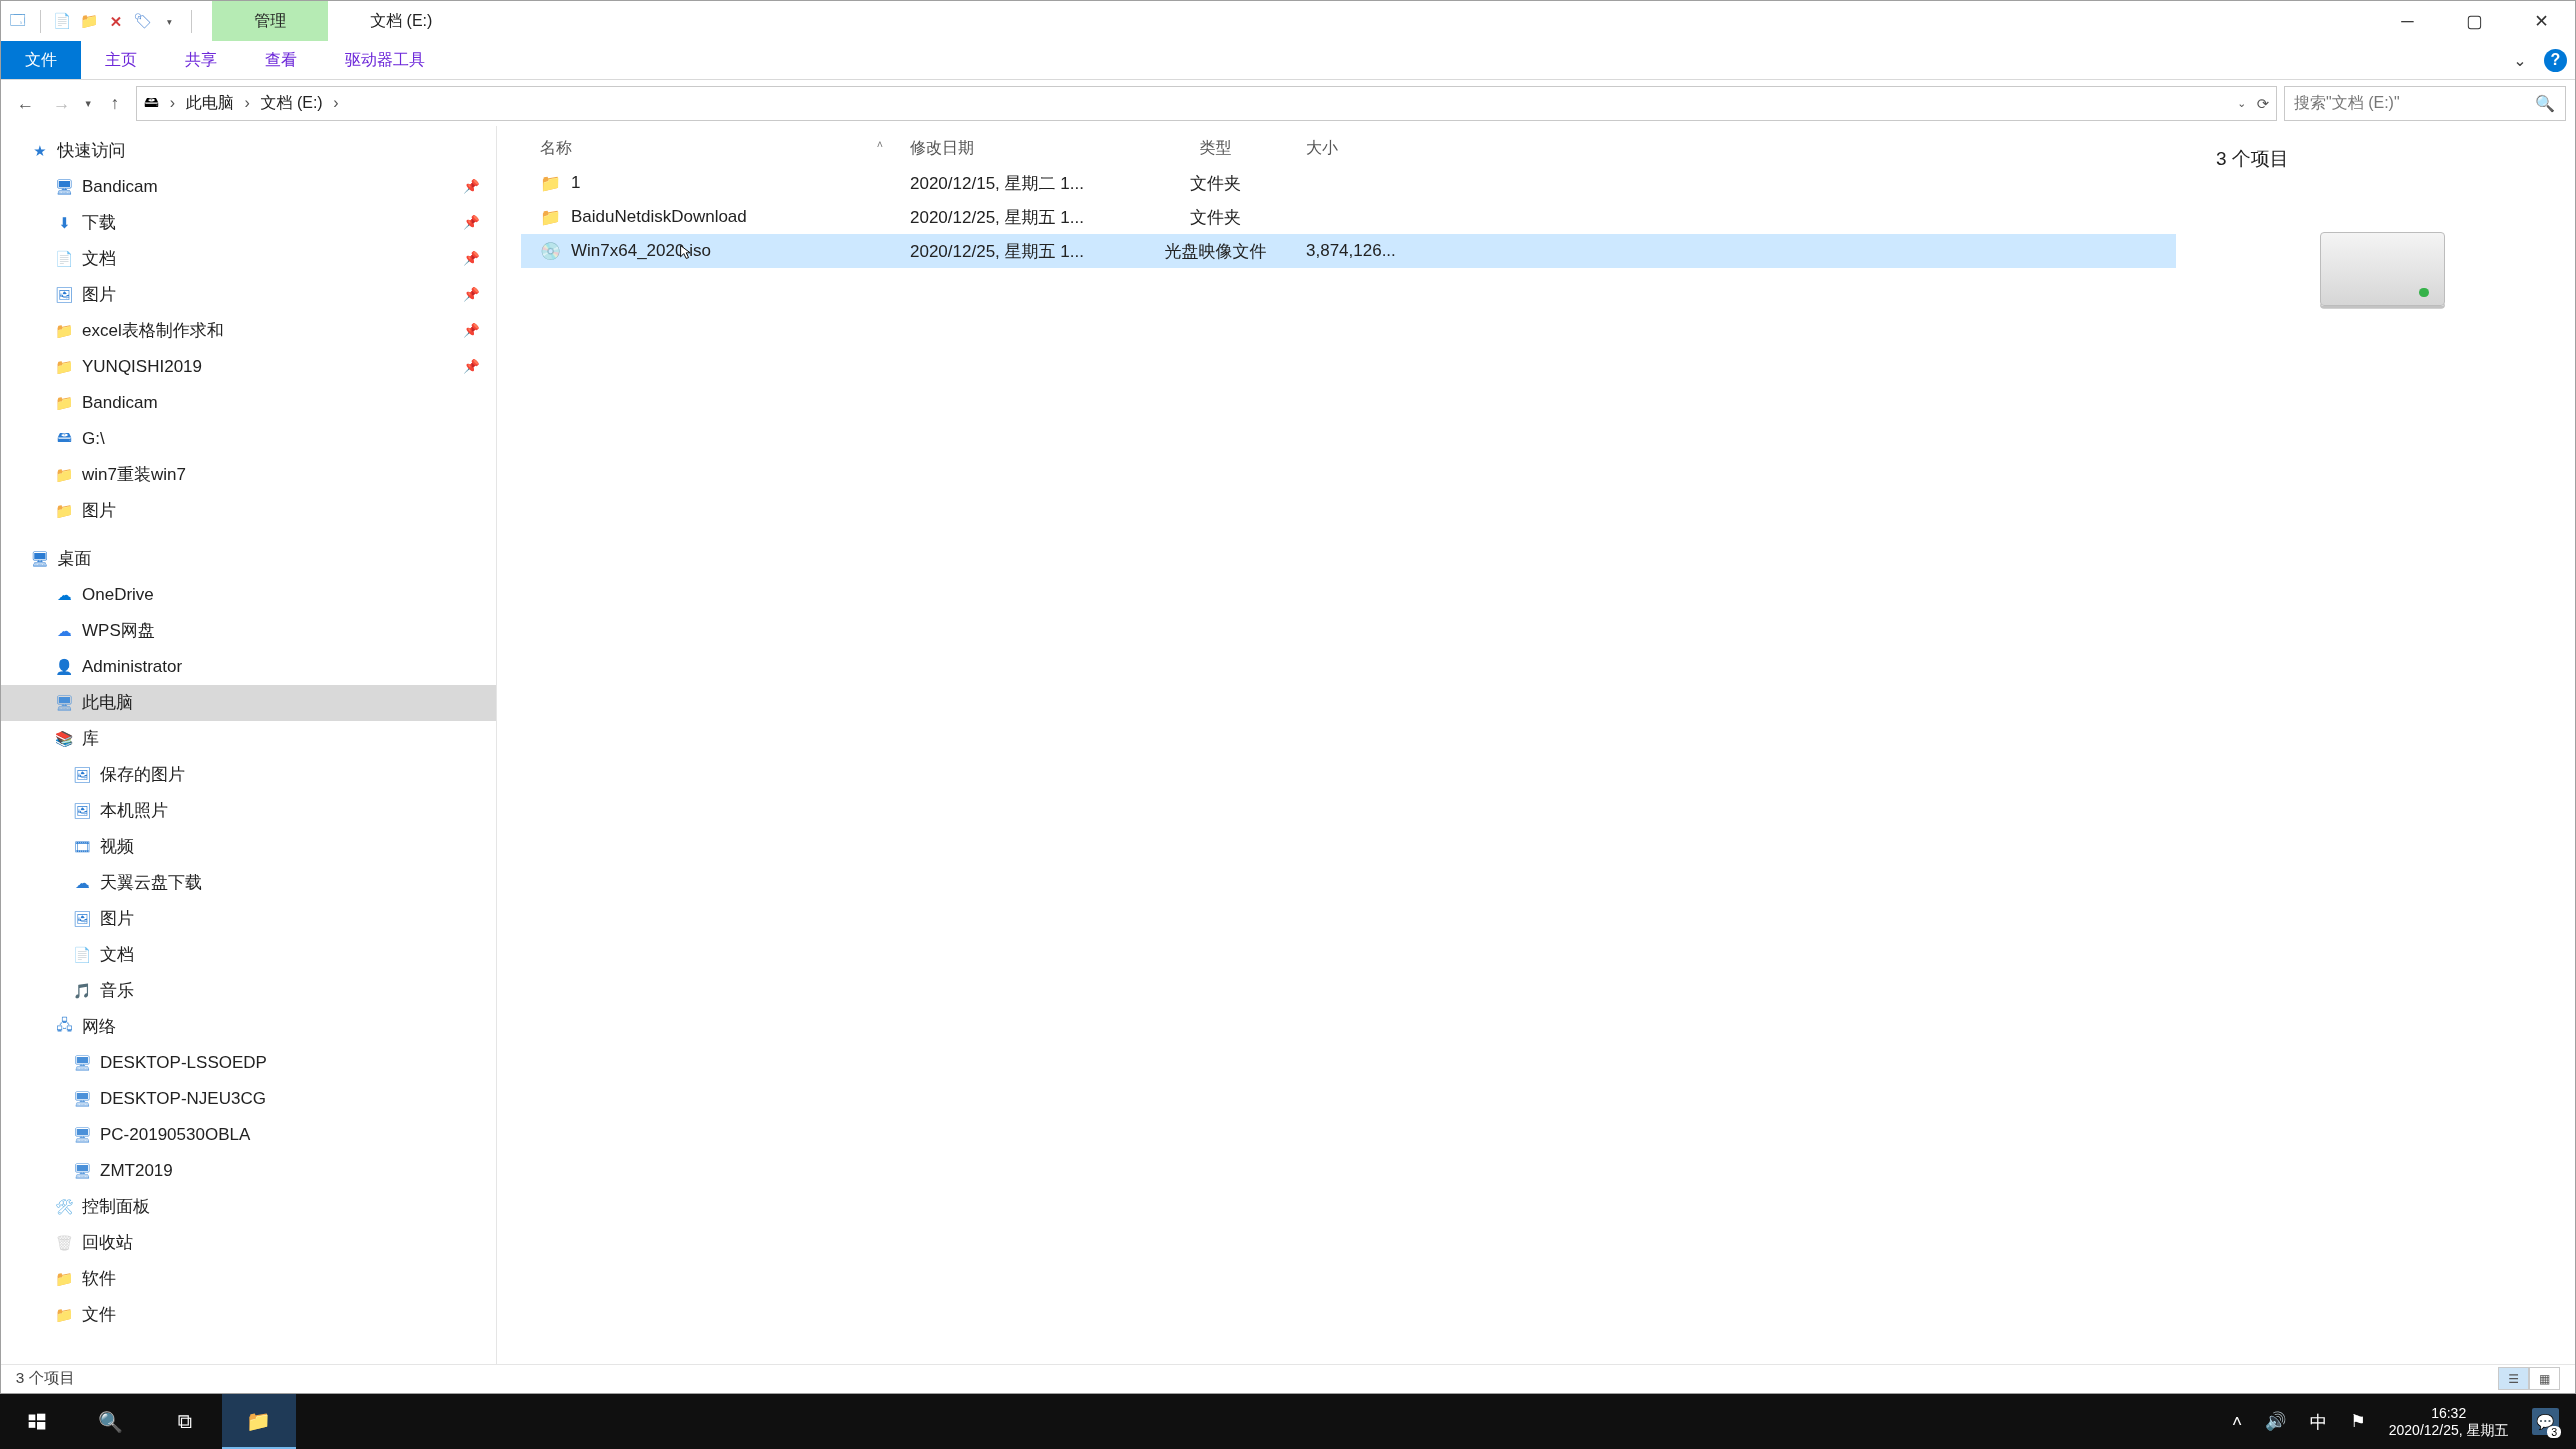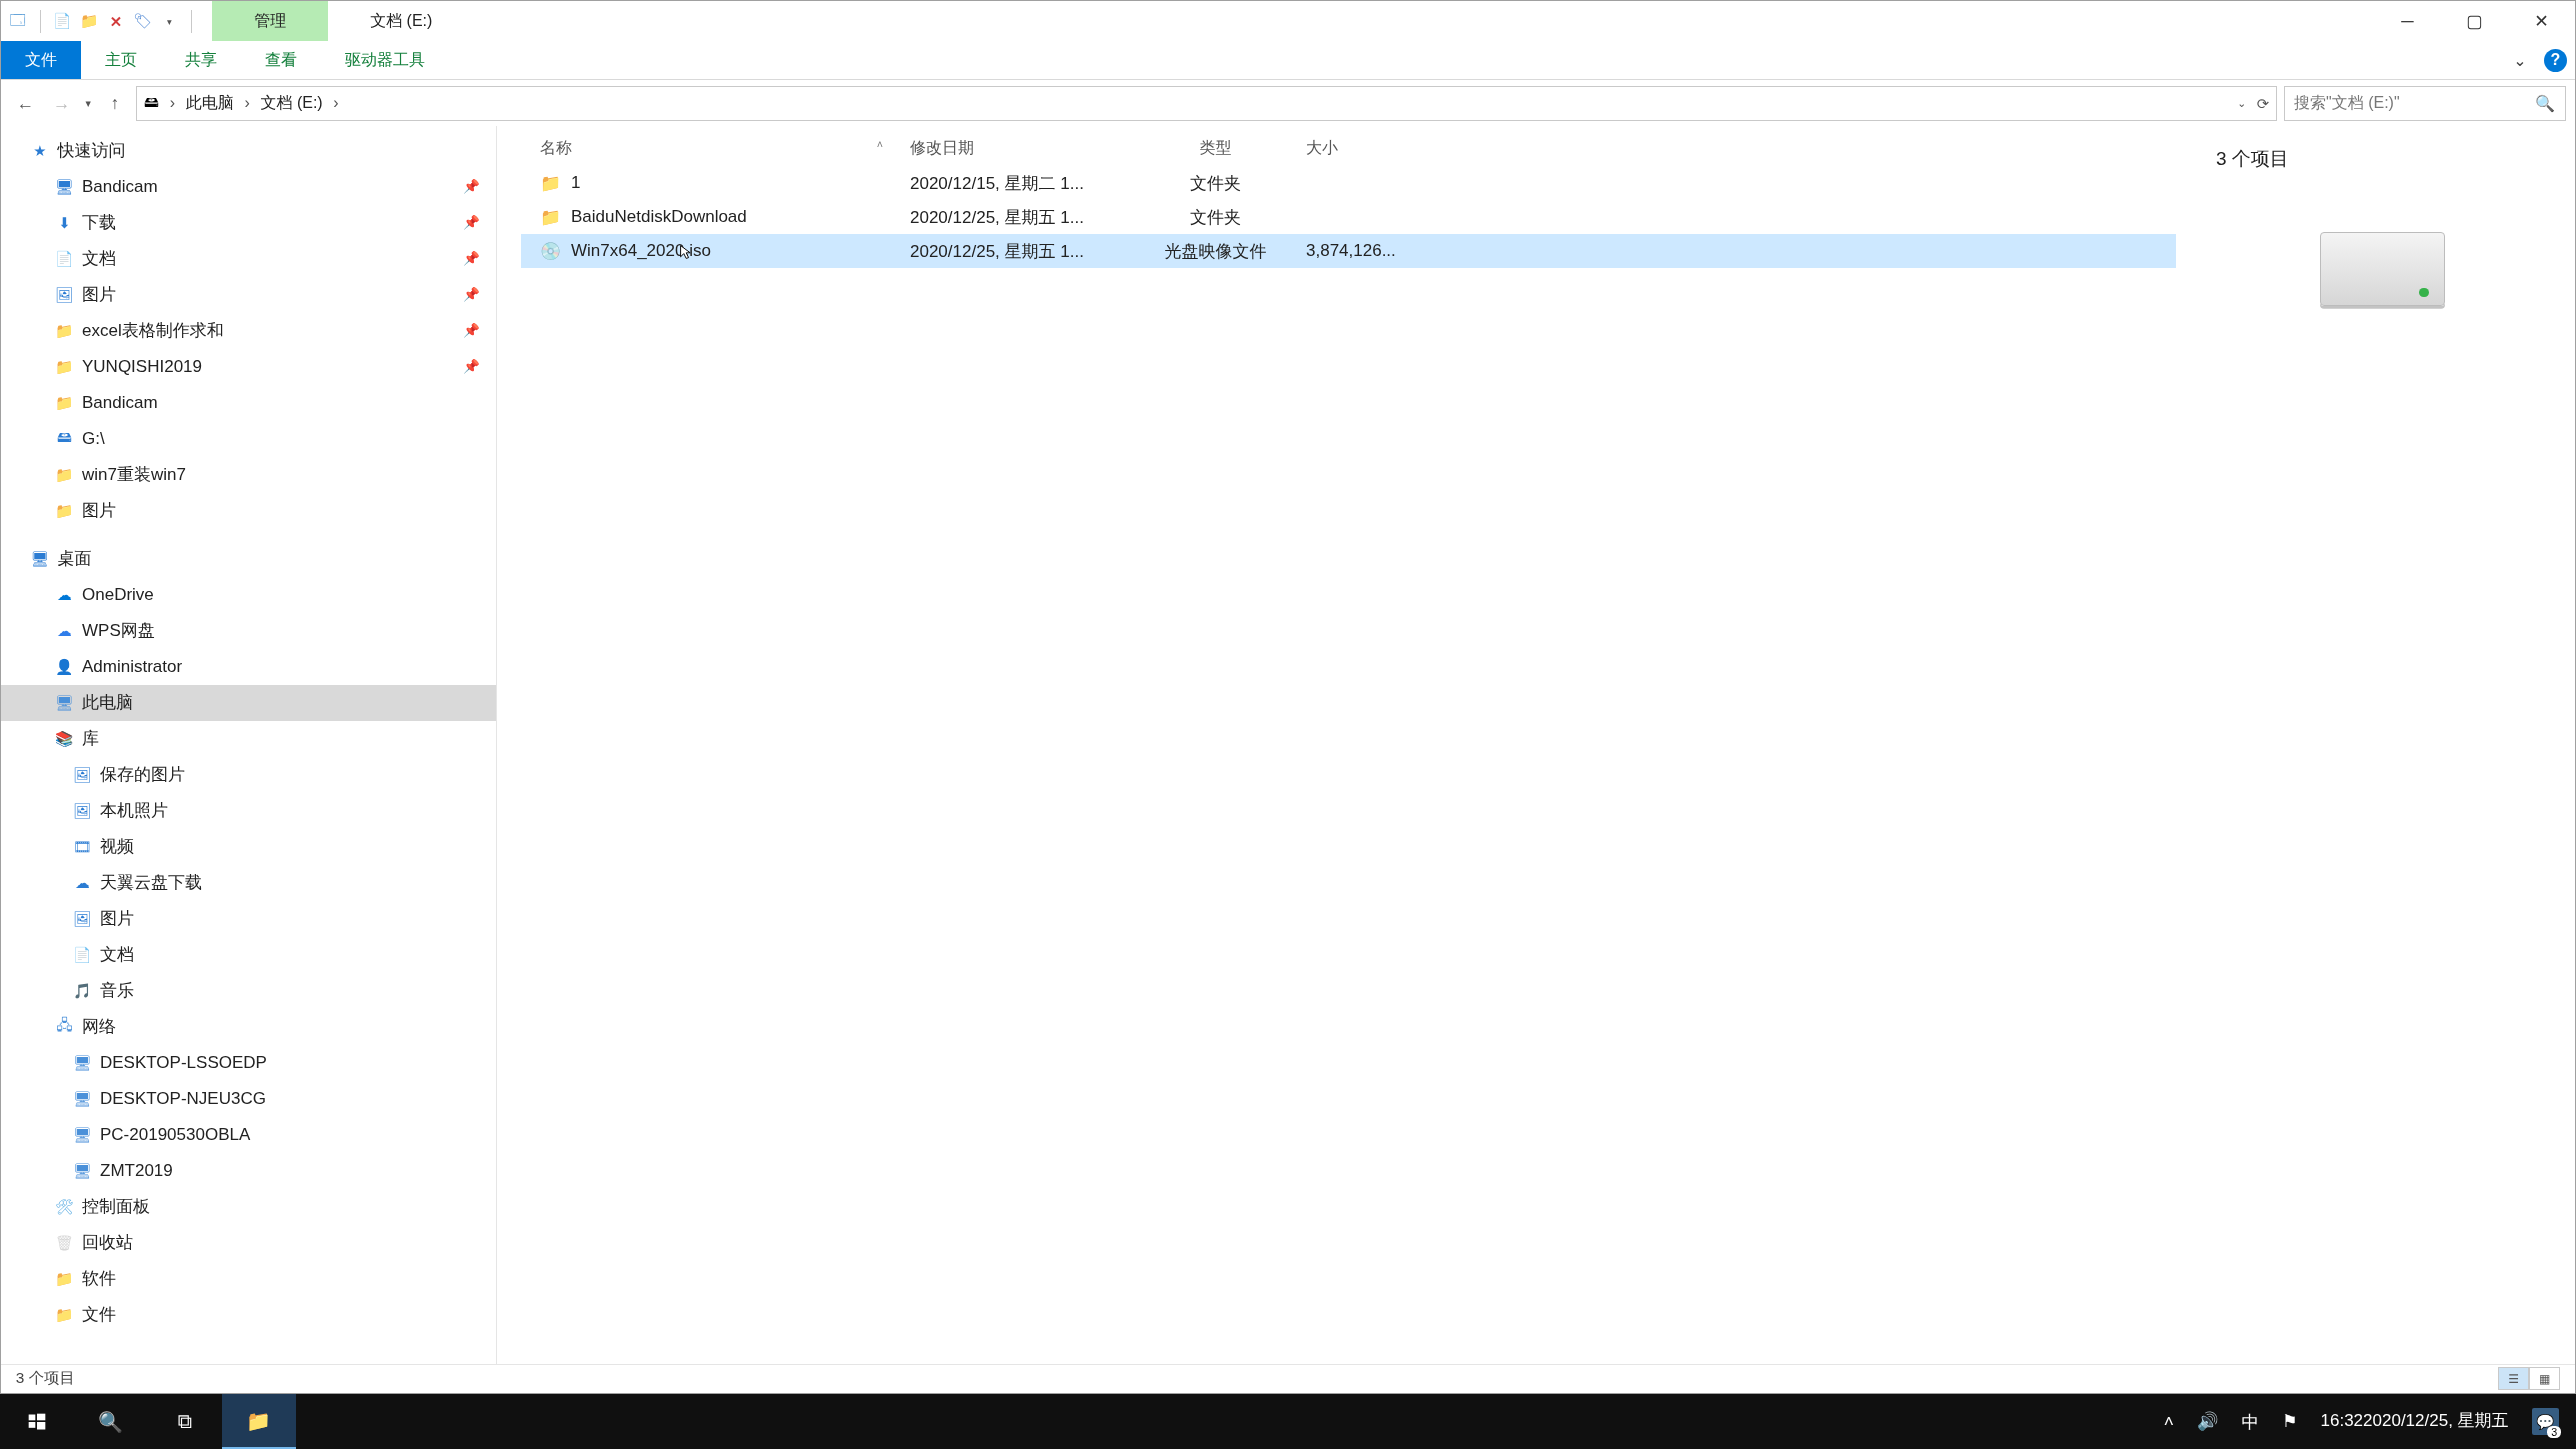--- a/index.html
+++ b/index.html
@@ -11,21 +11,21 @@
 .qat .ico { width:20px; height:20px; display:flex; align-items:center; justify-content:center; font-size:14.8px; }
 .qat-sep { width:0.7px; height:23px; background:#c9c9c9; margin:0 5.4px; }
 .title-tabs { display:flex; align-items:center; margin-left:8px; }
 .title-tab { height:40px; display:flex; align-items:center; justify-content:center; padding:0 42px; font-size:16px; color:#222; }
 .title-tab.contextual { background:#b6ebb4; }
 .win-controls { margin-left:auto; display:flex; }
 .win-btn { width:67px; height:40px; display:flex; align-items:center; justify-content:center; font-size:17.4px; color:#333; }
 .win-btn.close { color:#333; }
 
 .ribbon { height:39px; display:flex; align-items:stretch; border-bottom:0.7px solid #d9d9d9; position:relative; }
-.ribbon-tab { padding:0 24px; display:flex; align-items:center; justify-content:center; font-size:16px; color:#15803d; }
+.ribbon-tab { padding:0 24px; display:flex; align-items:center; justify-content:center; font-size:16px; color:#6d28d9; }
 .ribbon-tab.file { background:#0078d7; color:#fff; }
 .ribbon .help-icons { position:absolute; right:8px; top:0; height:100%; display:flex; align-items:center; gap:17.4px; font-size:16px; }
 .help-icons .chev { color:#444; }
 .help-icons .q { width:23px; height:23px; border-radius:50%; background:#0078d7; color:#fff; display:flex; align-items:center; justify-content:center; font-size:16px; font-weight:bold; }
 
 .navrow { height:46px; display:flex; align-items:center; padding:0 9.4px; gap:6.7px; }
 .nav-btn { width:29.5px; height:29.5px; display:flex; align-items:center; justify-content:center; font-size:17.4px; color:#555; }
 .nav-btn.disabled { color:#bbb; }
 .nav-sep-chevron { font-size:10.7px; color:#555; margin:0 2.7px; }
 .addr { flex:1; height:35px; border:0.7px solid #c9c9c9; display:flex; align-items:center; padding:0 6.7px; gap:6.7px; font-size:16px; }
@@ -77,21 +77,21 @@
 .status { height:29.5px; border-top:0.7px solid #e5e5e5; display:flex; align-items:center; padding:0 14.8px; font-size:15.4px; color:#444; }
 .status .view-toggles { margin-left:auto; display:flex; gap:0; }
 .view-toggle { width:31px; height:23px; border:0.7px solid #c9c9c9; display:flex; align-items:center; justify-content:center; font-size:12px; color:#555; }
 .view-toggle.active { background:#cce4f7; }
 
 .taskbar { width:100%; height:55px; background:#101010; display:flex; align-items:center; color:#fff; font-size:16px; position:relative; }
 .tb-btn { width:74px; height:100%; display:flex; align-items:center; justify-content:center; font-size:20px; color:#fff; }
 .tb-btn.active { background:#1f3a57; border-bottom:2.7px solid #76b9ed; }
 .tray { position:absolute; right:0; top:0; height:100%; display:flex; align-items:center; gap:23px; padding:0 17.4px; }
 .tray .tray-ico { font-size:17.4px; color:#fff; }
-.clock { display:flex; align-items:center; line-height:1.2; font-size:17px; }
+.clock { display:flex; flex-direction:column; align-items:center; line-height:1.2; font-size:14px; }
 .tray .notif { width:27px; height:27px; background:#365d82; color:#fff; display:flex; align-items:center; justify-content:center; font-size:14.8px; border-radius:2px; position:relative; }
 .tray .notif .badge { position:absolute; bottom:-2.7px; right:-2.7px; background:#fff; color:#000; font-size:10.7px; border-radius:5.4px; padding:0 4px; }
 .cursor { position:absolute; width:16px; height:16px; pointer-events:none; }
 .cursor svg { width:16px; height:16px; }
 </style>
 </head>
 <body>
 
 <div class="window">
 

